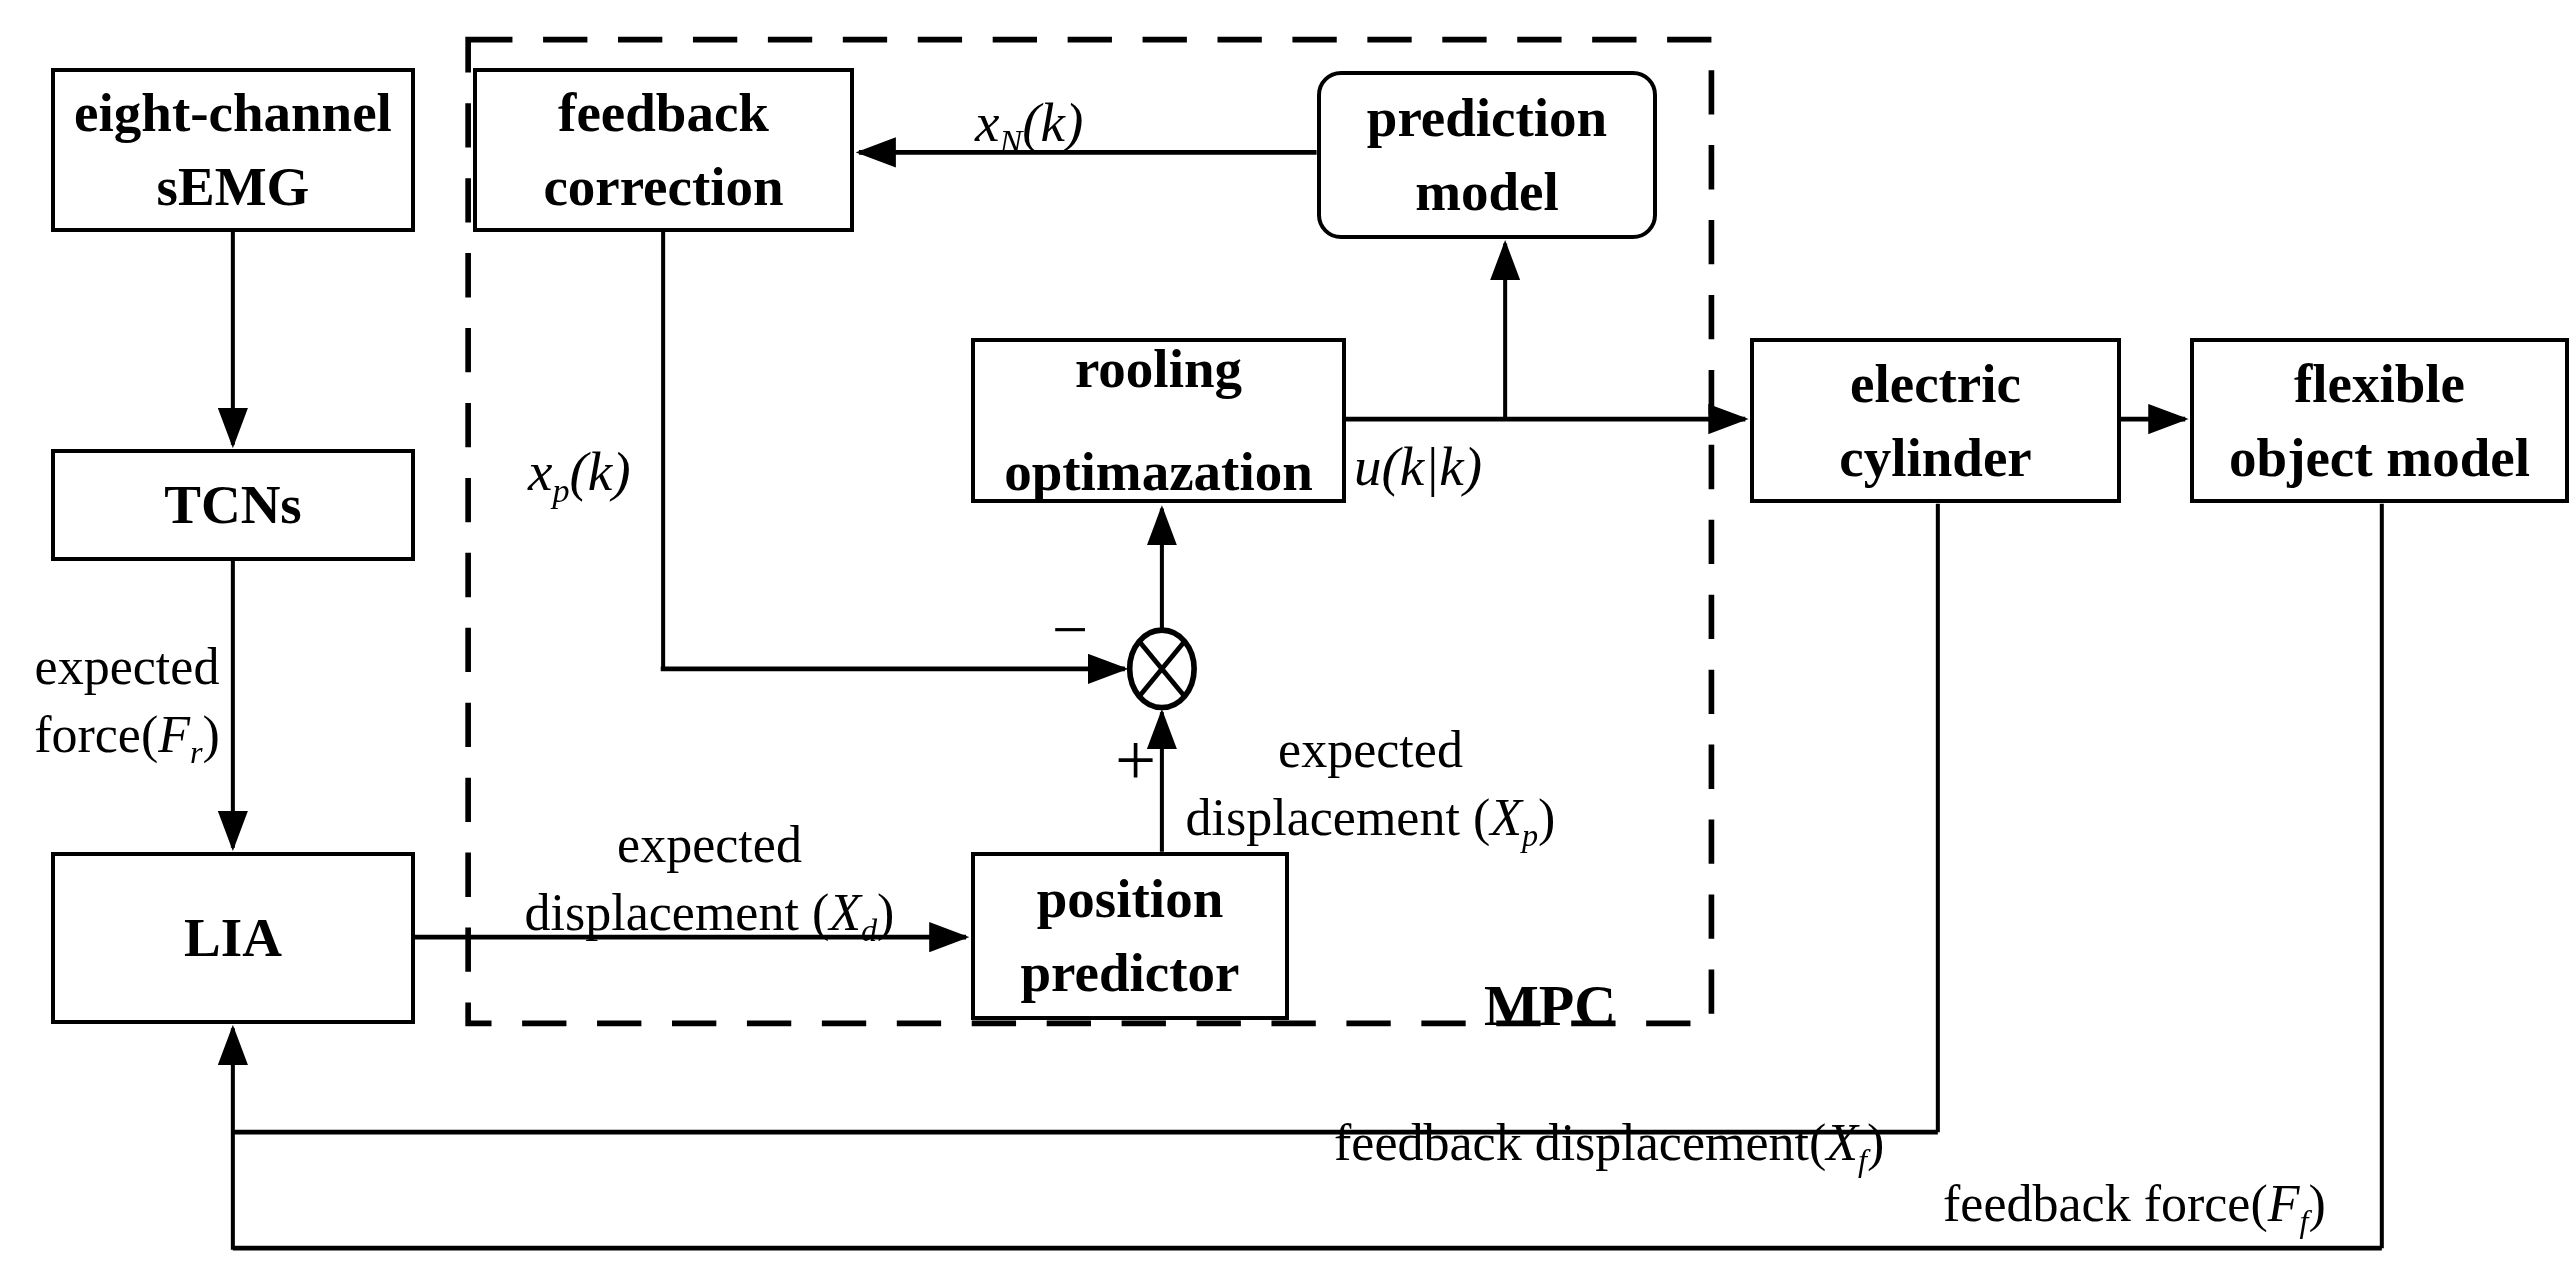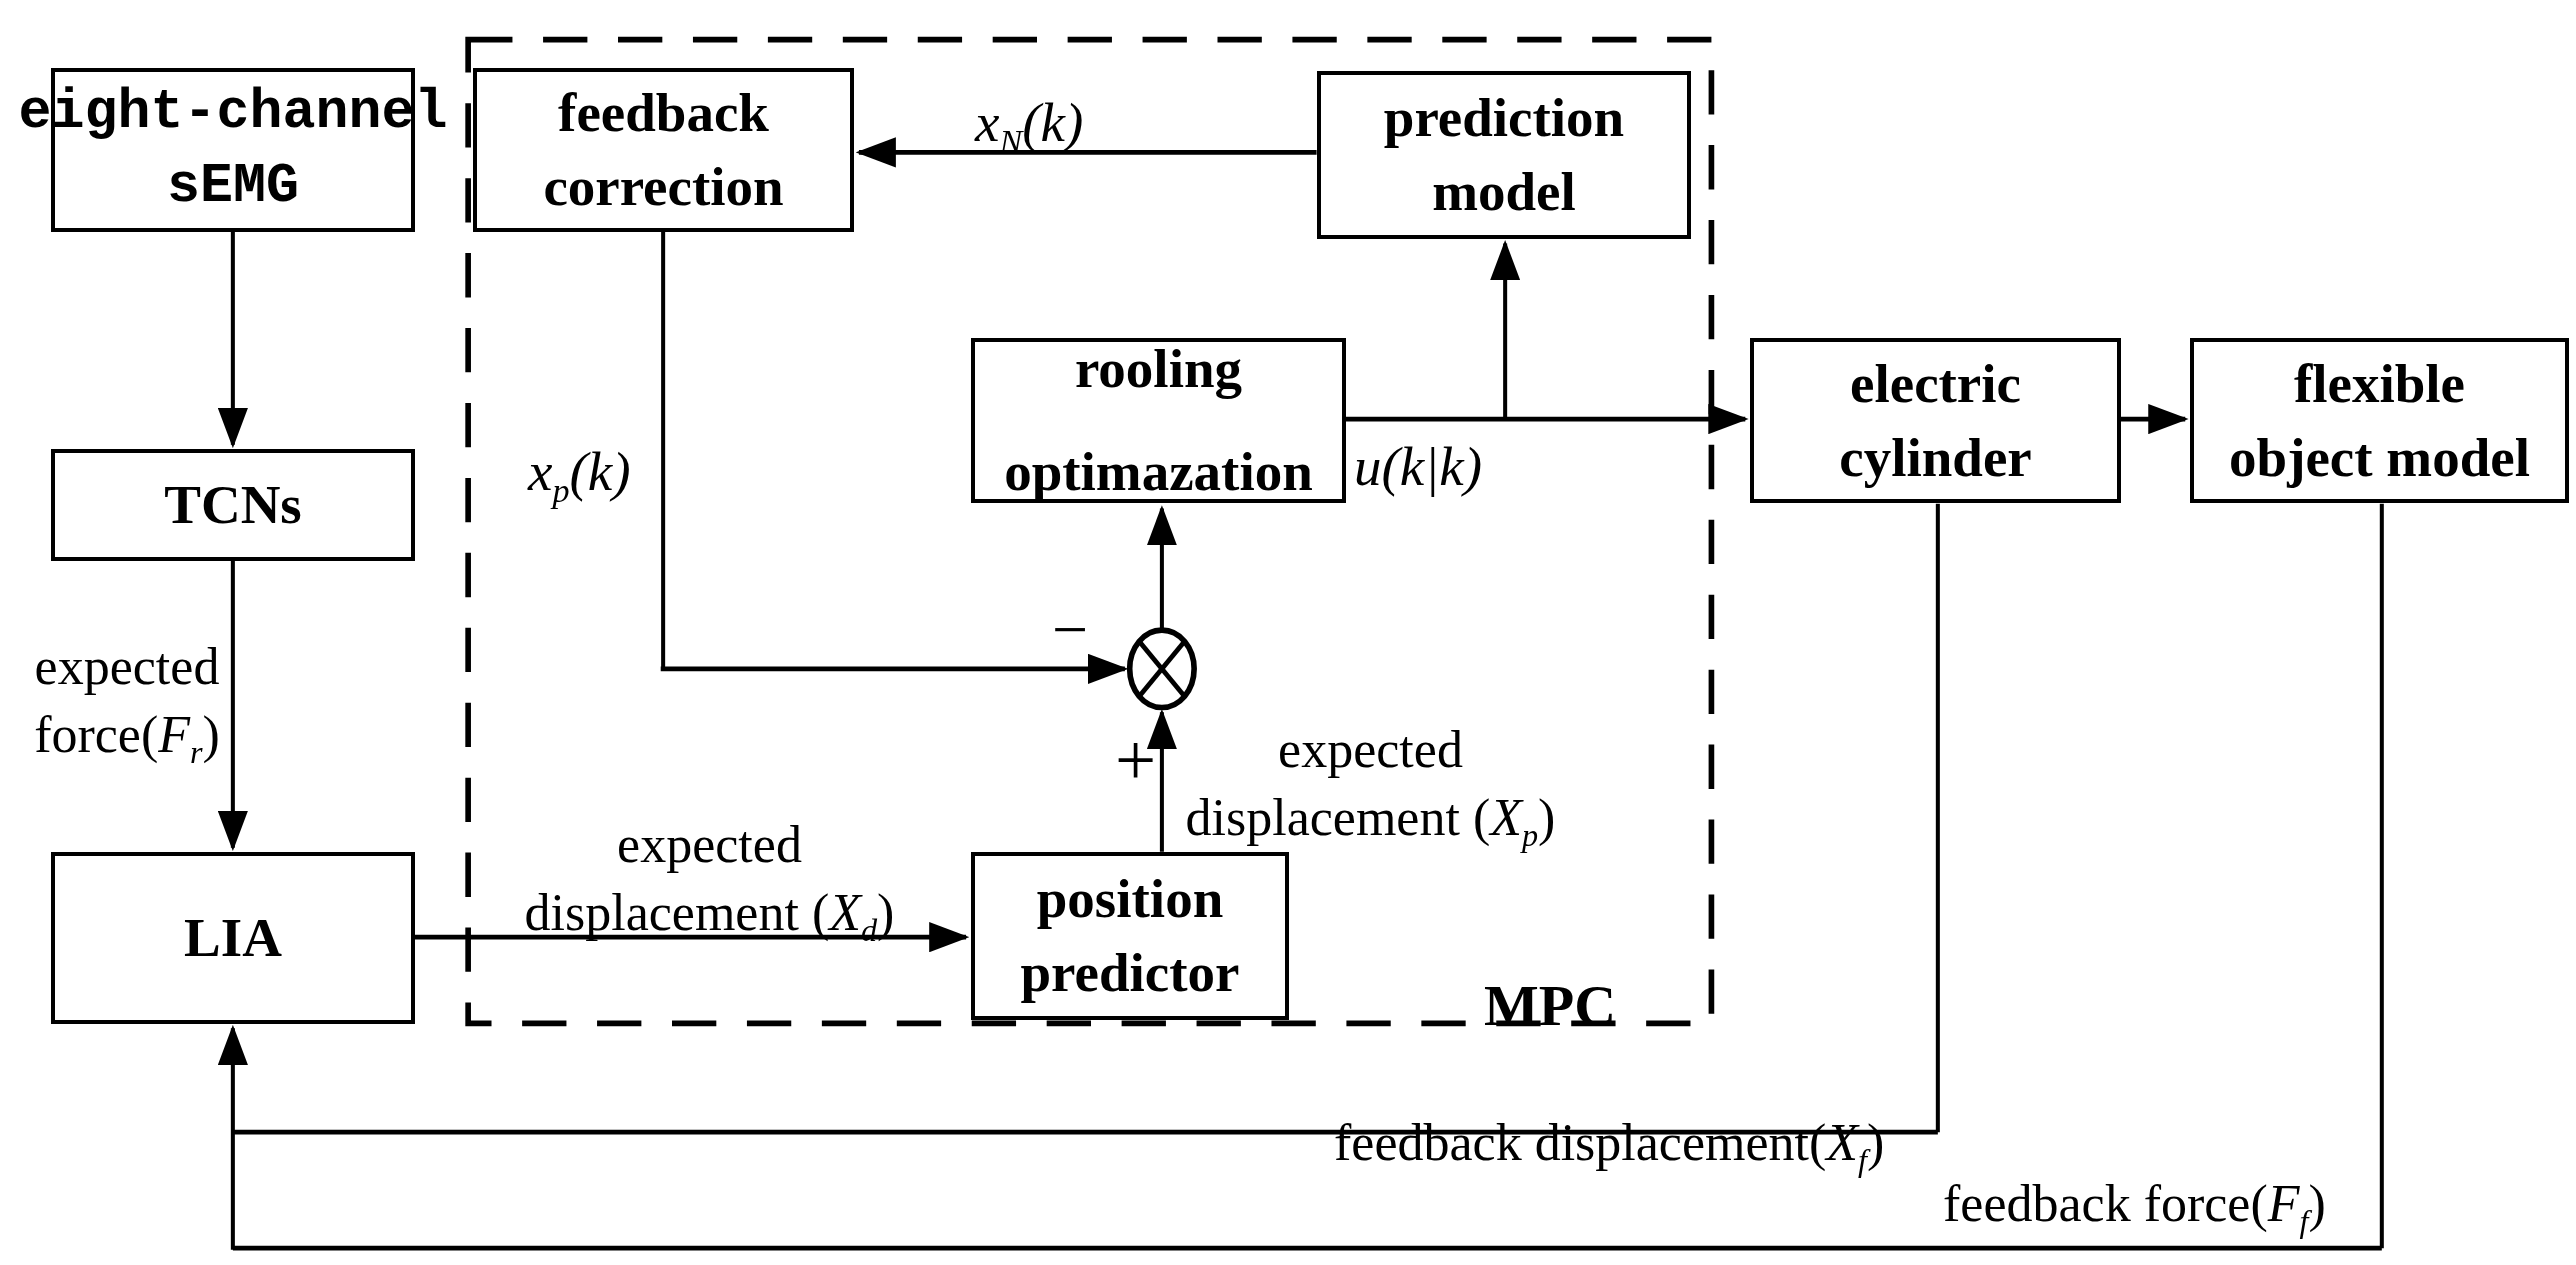--- a/index.html
+++ b/index.html
@@ -105,39 +105,39 @@
 
     <line x1="289" y1="1551" x2="289" y2="1276" stroke="#000" stroke-width="5" marker-end="url(#ah)"></line>
 
     <g>
       <ellipse cx="1442" cy="830" rx="40" ry="48" fill="#fff" stroke="#000" stroke-width="7"></ellipse>
       <line x1="1414" y1="796" x2="1470" y2="864" stroke="#000" stroke-width="6"></line>
       <line x1="1470" y1="796" x2="1414" y2="864" stroke="#000" stroke-width="6"></line>
     </g>
   </svg>
 
-  <div class="box" style="left:51px; top:68px; width:364px; height:164px;font-family:Liberation Mono, monospace;">
+  <div class="box" style="left:51px; top:68px; width:364px; height:164px;">
     <div>eight-channel</div>
     <div>sEMG</div>
   </div>
 
   <div class="box" style="left:51px; top:449px; width:364px; height:112px;">
     <div>TCNs</div>
   </div>
 
   <div class="box" style="left:51px; top:852px; width:364px; height:172px;">
     <div>LIA</div>
   </div>
 
   <div class="box" style="left:473px; top:68px; width:381px; height:164px;">
     <div>feedback</div>
     <div>correction</div>
   </div>
 
-  <div class="box" style="left:1317px; top:71px; width:374px; height:168px;">
+  <div class="box" style="left:1317px; top:71px; width:340px; height:168px;border-radius:24px;">
     <div>prediction</div>
     <div>model</div>
   </div>
 
   <div class="box" style="left:971px; top:338px; width:375px; height:165px;gap:29px;">
     <div>rooling</div>
     <div>optimazation</div>
   </div>
 
   <div class="box" style="left:971px; top:852px; width:318px; height:168px;">

